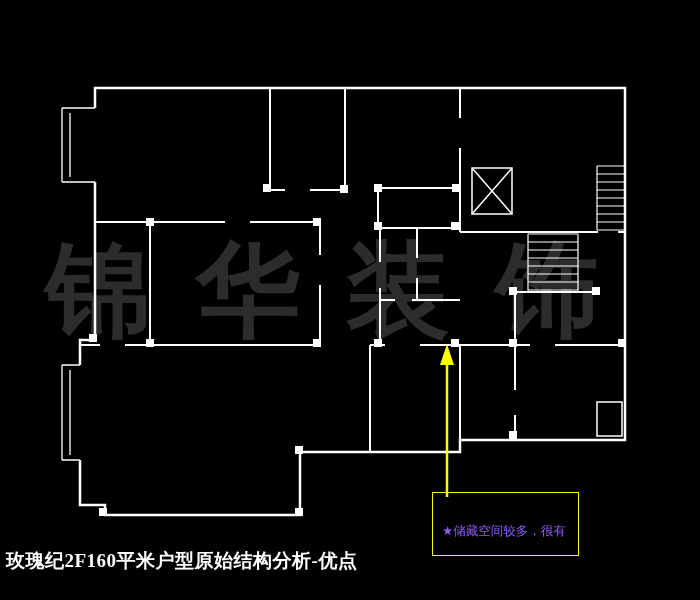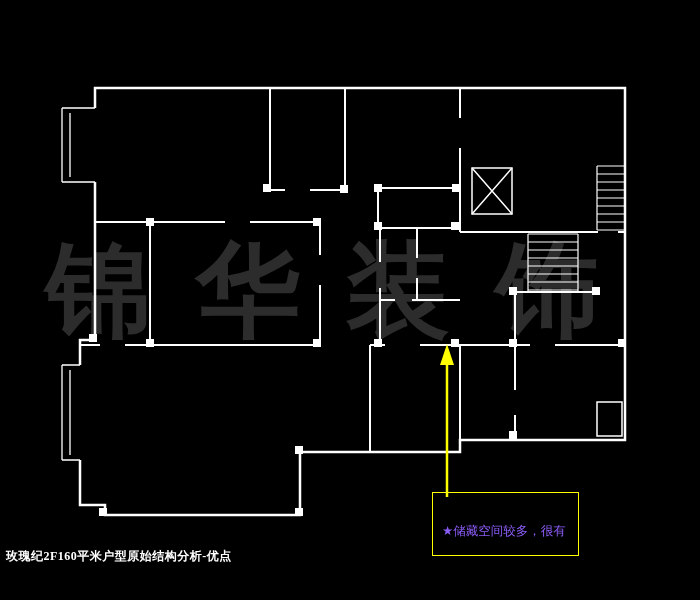--- a/index.html
+++ b/index.html
@@ -16,21 +16,21 @@
   .plan{position:absolute;left:0;top:0;z-index:2;}
   .callout{
     position:absolute;left:432px;top:492px;width:147px;height:64px;
     box-sizing:border-box;border:1px solid #ffff00;color:#8b5cf6;
     padding:26px 9px 6px 9px;font-size:12.5px;line-height:2;z-index:3;
     font-family:"Liberation Sans","DejaVu Sans",sans-serif;
   }
   .callout div{white-space:nowrap;}
   .title{
     position:absolute;left:6px;top:548px;color:#ffffff;
-    font-size:12px;font-weight:700;letter-spacing:0.5px;z-index:3;
+    font-size:19px;font-weight:700;letter-spacing:0.5px;z-index:3;
     font-family:"Liberation Serif","DejaVu Serif",serif;white-space:nowrap;
   }
 </style>
 </head>
 <body>
 
 <div class="stage">
 
   <div class="watermark">锦 华 装 饰</div>
 

